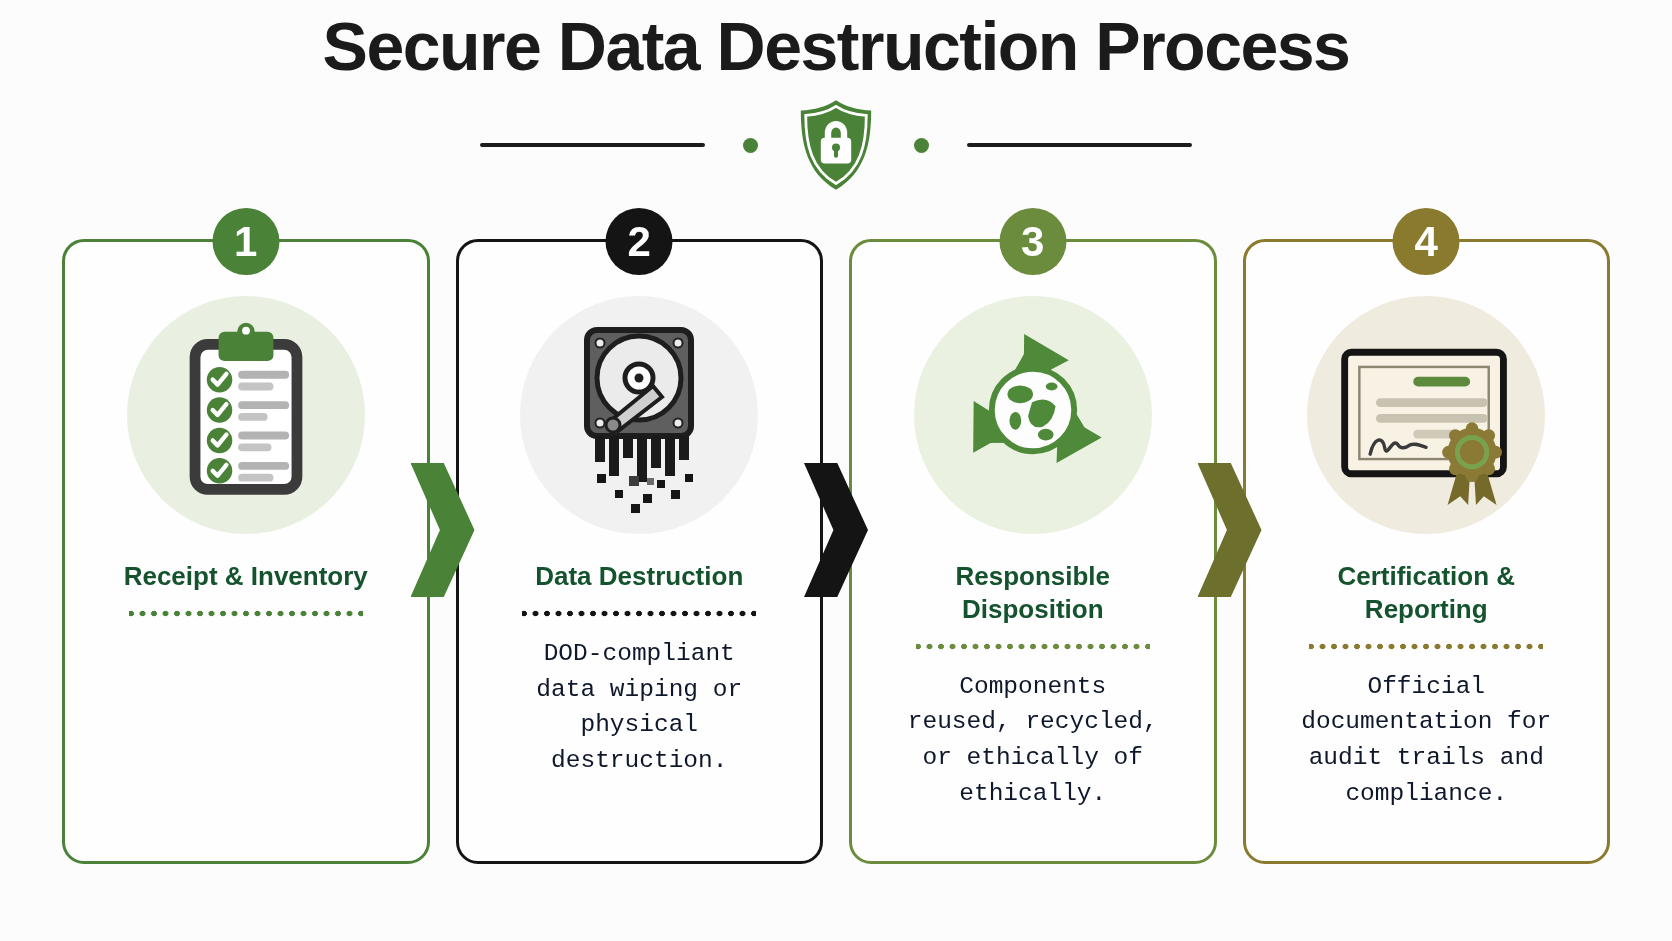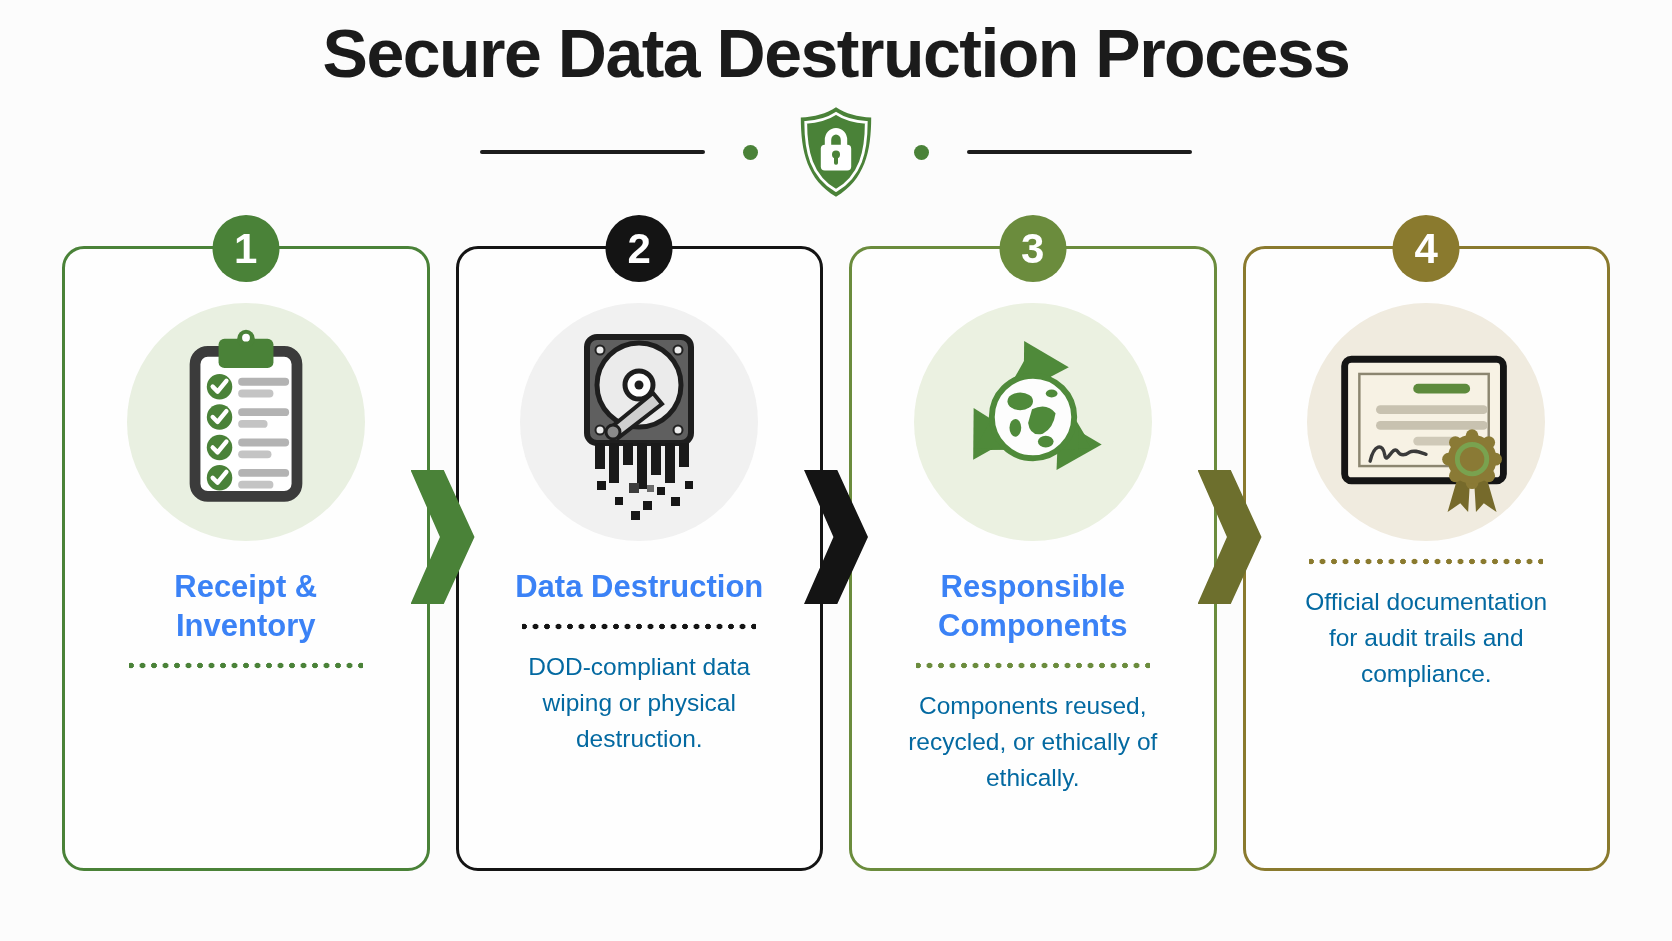--- a/index.html
+++ b/index.html
@@ -5,21 +5,21 @@
   * { margin:0; padding:0; box-sizing:border-box; }
   html,body { width:1672px; height:941px; }
   body {
     background:#fcfcfc;
     font-family:"Liberation Sans", sans-serif;
     color:#1c1c1c;
     overflow:hidden;
     position:relative;
   }
   
-  .header { padding-top:14px; text-align:center; }
+  .header { padding-top:7px; text-align:center; }
   .main-title {
     font-size:68px;
     font-weight:bold;
     letter-spacing:-1.5px;
     color:#1b1b1b;
   }
   .header-divider {
     margin-top:12px;
     display:flex;
     align-items:center;
@@ -65,40 +65,41 @@
     border-radius:50%;
     background:var(--icon-bg,#eef2e6);
     margin:54px auto 0 auto;
     display:flex;
     align-items:center;
     justify-content:center;
   }
   .step-title {
     margin:26px auto 11px auto;
     max-width:250px;
-    font-size:31px;
+    font-size:26px;
     font-weight:bold;
     line-height:1.26;
-    color:#3b82f6;
+    color:#14532d;
   }
   .dotted-divider {
     margin:16px auto 0 auto;
     width:234px;
     height:9px;
     background-image:radial-gradient(circle, var(--accent,#4a8238) 2.6px, transparent 3.1px);
     background-size:11.5px 9px;
     background-position:center;
     background-repeat:repeat-x;
   }
   .step-desc {
     margin:18px auto 0 auto;
     max-width:256px;
     font-size:24.5px;
     line-height:1.46;
-    color:#0369a1;
+    color:#0f172a;
+    font-family:Liberation Mono, monospace;
   }
   
   .flow-arrow {
     position:absolute;
     top:224px;
     width:64px;
     height:134px;
     background:var(--arrow-color,#4a8238);
     clip-path:polygon(0% 0%, 52% 0%, 100% 50%, 52% 100%, 0% 100%, 46% 50%);
     z-index:5;
@@ -235,21 +236,21 @@
           </g>
           <circle cx="105" cy="102" r="42" fill="#fdfdfd" stroke="#4f8a3a" stroke-width="6"></circle>
           <ellipse cx="92" cy="86" rx="13" ry="9" fill="#4f8a3a"></ellipse>
           <path d="M104 94 q15 -7 24 4 q-2 15 -13 21 q-13 3 -15 -11 z" fill="#4f8a3a"></path>
           <ellipse cx="118" cy="127" rx="8" ry="6" fill="#4f8a3a"></ellipse>
           <ellipse cx="87" cy="113" rx="6" ry="9" fill="#4f8a3a"></ellipse>
           <ellipse cx="124" cy="78" rx="6" ry="4" fill="#4f8a3a"></ellipse>
         </svg>
       </span>
     </div>
-    <div class="step-title">Responsible Components</div>
+    <div class="step-title">Responsible Disposition</div>
     <div class="dotted-divider"></div>
     <div class="step-desc">Components reused, recycled, or ethically of ethically.</div>
   </div>
 
   <div class="step-card" style="--accent: #8a7a2e; --icon-bg: #f0ebdf;">
     <div class="step-badge">4</div>
     <div class="icon-circle">
       <span>
         <svg viewBox="0 0 210 200" width="206" height="196">
           <rect x="22" y="38" width="162" height="124" rx="7" fill="#f7f2e4" stroke="#151515" stroke-width="7"></rect>
@@ -269,20 +270,21 @@
             <circle cx="-24" cy="0" r="6.5" fill="#8a7a35"></circle>
             <circle cx="-17" cy="-17" r="6.5" fill="#8a7a35"></circle>
             <circle cx="0" cy="-24" r="6.5" fill="#8a7a35"></circle>
             <circle cx="17" cy="-17" r="6.5" fill="#8a7a35"></circle>
             <circle cx="0" cy="0" r="25" fill="#8a7a35"></circle>
             <circle cx="0" cy="0" r="15" fill="none" stroke="#79a24f" stroke-width="5"></circle>
           </g>
         </svg>
       </span>
     </div>
+    <div class="step-title">Certification &amp; Reporting</div>
     <div class="dotted-divider"></div>
     <div class="step-desc">Official documentation for audit trails and compliance.</div>
   </div>
 
   <div class="flow-arrow a1" style="--arrow-color: #4a8238;"></div>
   <div class="flow-arrow a2" style="--arrow-color: #141414;"></div>
   <div class="flow-arrow a3" style="--arrow-color: #6d6f2d;"></div>
 </div>
 
 </body></html>

